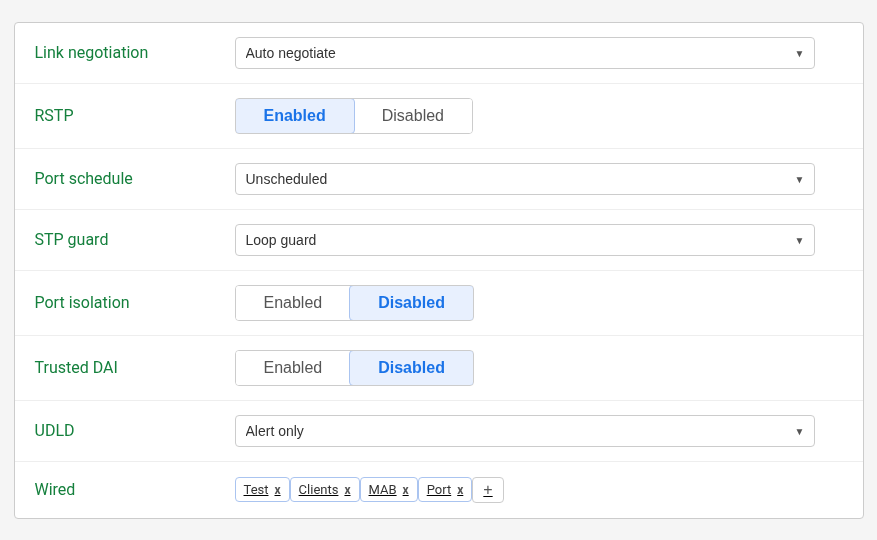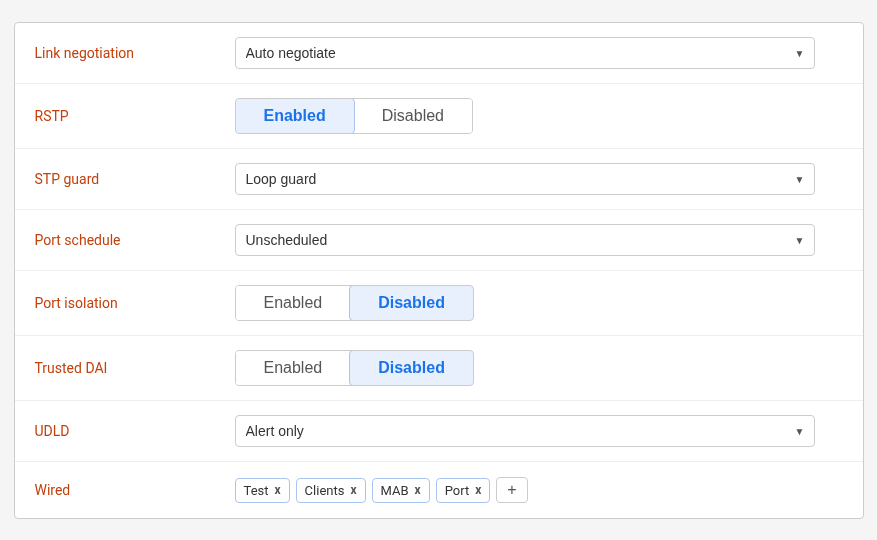--- a/index.html
+++ b/index.html
@@ -26,22 +26,22 @@
       padding: 14px 20px;
       border-bottom: 1px solid #eee;
       min-height: 56px;
     }
     .form-row:last-child {
       border-bottom: none;
     }
     .label {
       width: 200px;
       min-width: 200px;
-      color: #c2410c;
-      font-size: 14px;
+      color: #15803d;
+      font-size: 16px;
     }
     .control {
       flex: 1;
       display: flex;
       align-items: center;
     }
     
     .dropdown {
       border: 1px solid #ccc;
       border-radius: 4px;
@@ -95,23 +95,24 @@
       border-radius: 4px;
       z-index: 1;
     }
     .toggle-btn.inactive {
       background: #fff;
       color: #555;
     }
     
     .tags-container {
       display: flex;
-      align-items: flex-end;
-      gap: 6px;
+      align-items: center;
+      gap: 0;
       flex-wrap: wrap;
+      text-decoration: underline;
     }
     .tag {
       display: flex;
       align-items: center;
       border: 1px solid #aac4f0;
       border-radius: 4px;
       padding: 4px 8px;
       background: #fff;
       color: #333;
       font-size: 13px;
@@ -149,29 +150,29 @@
     <div class="form-row">
       <div class="label">RSTP</div>
       <div class="control">
         <div class="toggle-group">
           <button class="toggle-btn active-blue">Enabled</button>
           <button class="toggle-btn inactive">Disabled</button>
         </div>
       </div>
     </div>
     <div class="form-row">
+      <div class="label">Port schedule</div>
+      <div class="control">
+        <div class="dropdown-wrapper"><select class="dropdown"><option>Unscheduled</option><option>Always on</option><option>Custom</option></select></div>
+      </div>
+    </div>
+    <div class="form-row">
       <div class="label">STP guard</div>
       <div class="control">
         <div class="dropdown-wrapper"><select class="dropdown"><option>Loop guard</option><option>Root guard</option><option>BPDU guard</option><option>None</option></select></div>
-      </div>
-    </div>
-    <div class="form-row">
-      <div class="label">Port schedule</div>
-      <div class="control">
-        <div class="dropdown-wrapper"><select class="dropdown"><option>Unscheduled</option><option>Always on</option><option>Custom</option></select></div>
       </div>
     </div>
     <div class="form-row">
       <div class="label">Port isolation</div>
       <div class="control">
         <div class="toggle-group">
           <button class="toggle-btn inactive">Enabled</button>
           <button class="toggle-btn active-blue">Disabled</button>
         </div>
       </div>

